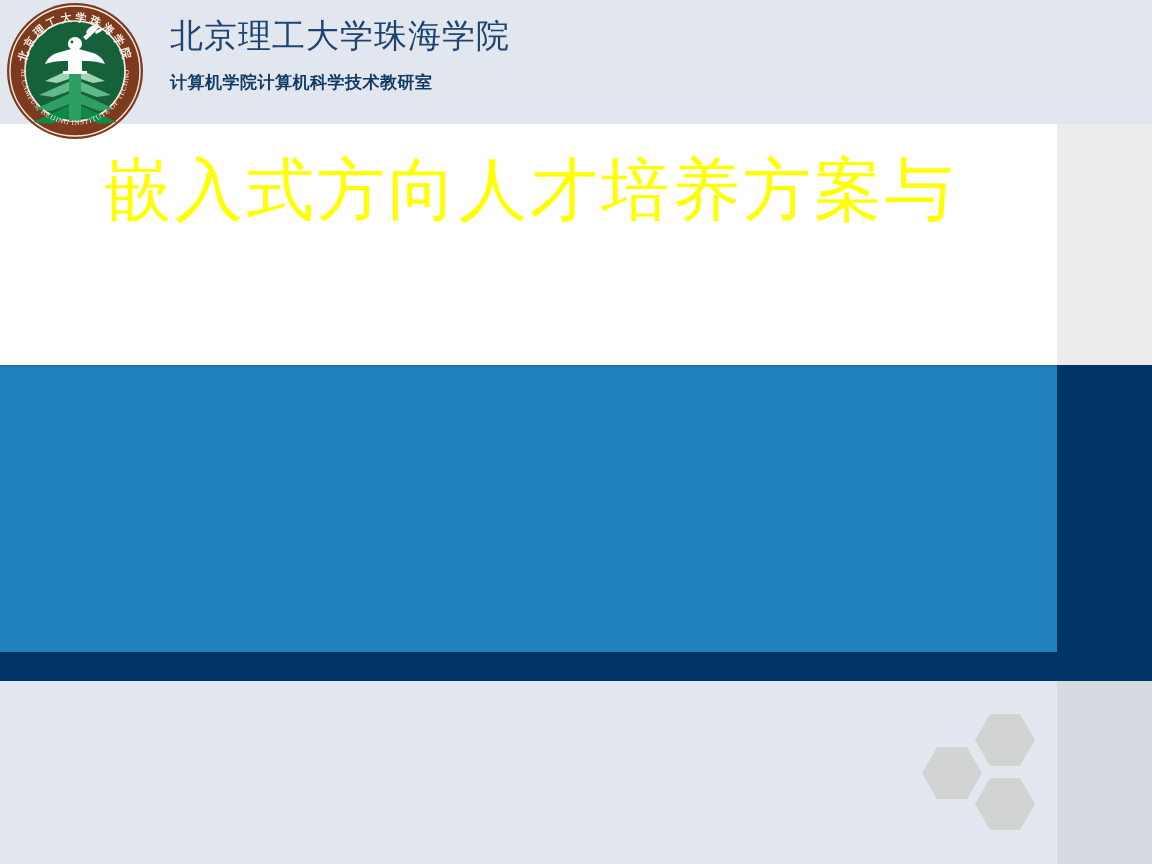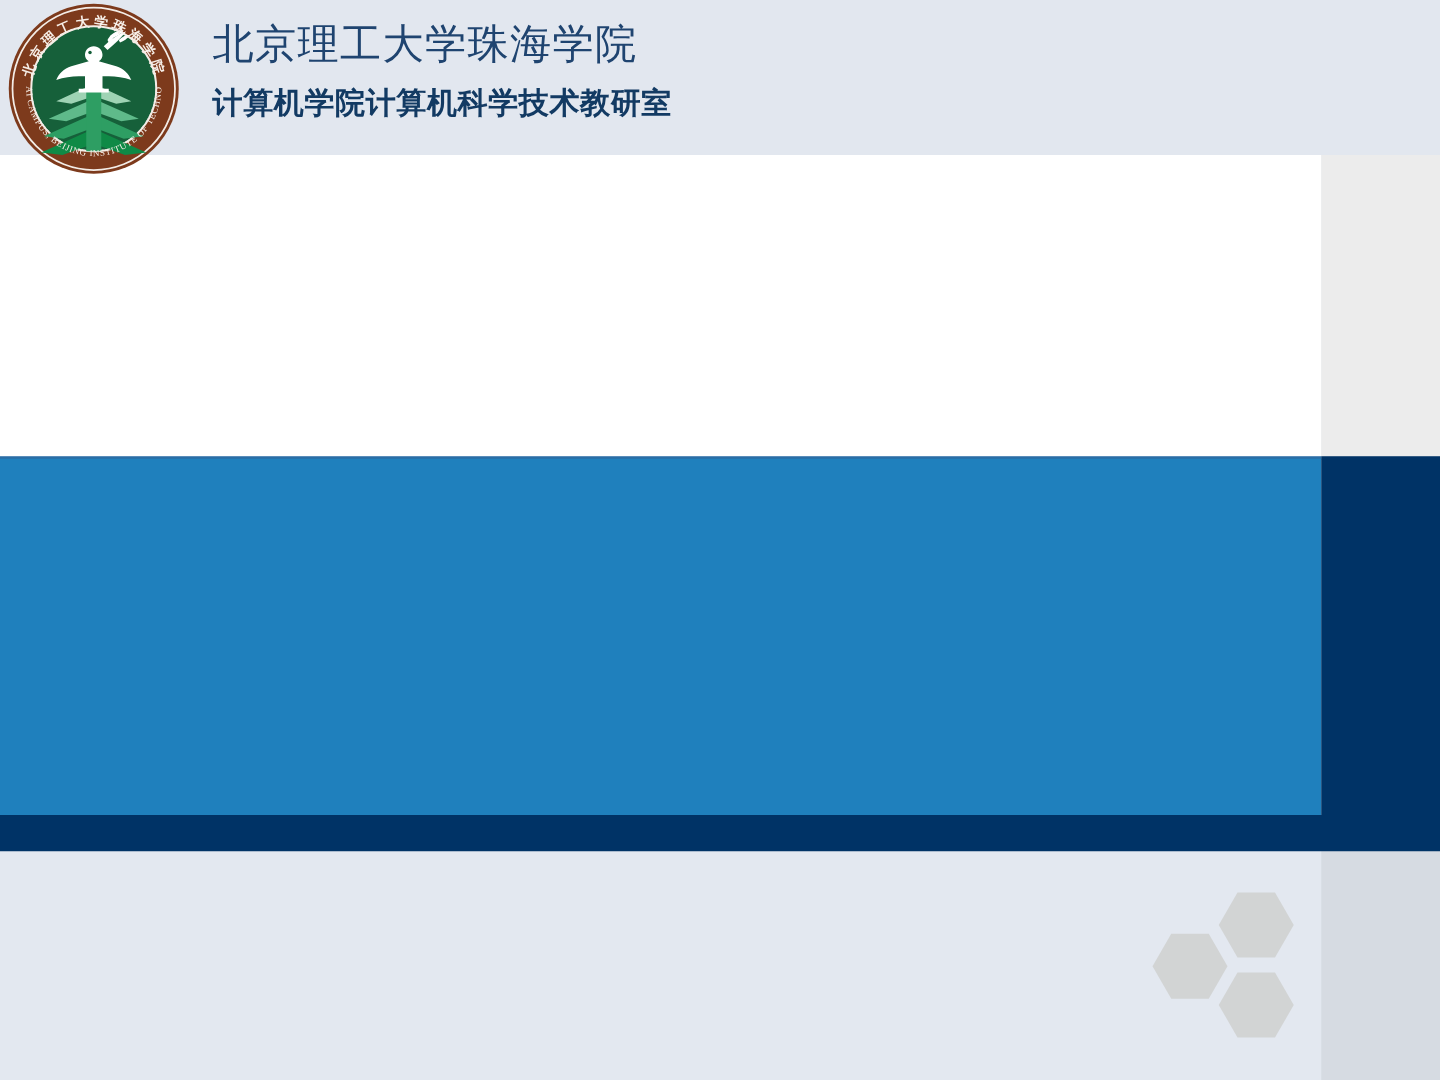--- a/index.html
+++ b/index.html
@@ -119,21 +119,21 @@
     font-family: "Liberation Serif", "DejaVu Serif", serif;
     font-size: 33px;
     line-height: 44px;
     color: #1f4470;
     letter-spacing: 1px;
     white-space: nowrap;
   }
   .dept-name {
     font-family: "Liberation Sans", "DejaVu Sans", sans-serif;
     font-weight: bold;
-    font-size: 24px;
+    font-size: 17px;
     line-height: 34px;
     color: #123a63;
     margin-top: 8px;
     letter-spacing: 0.5px;
     white-space: nowrap;
   }
 
   
   .slide-title {
     position: absolute;
@@ -219,20 +219,21 @@
       </text>
     </svg>
   </div>
 
   <div class="header-text">
     <div class="org-name">北京理工大学珠海学院</div>
     <div class="dept-name">计算机学院计算机科学技术教研室</div>
   </div>
 
   <div class="slide-title">
+    <div>嵌入式方向人才培养方案与</div>
   </div>
 
   <div class="hex-group">
     <svg width="140" height="130" viewBox="0 0 140 130" xmlns="http://www.w3.org/2000/svg">
       <g fill="#d2d4d4">
         <polygon points="17,68 32,42 62,42 77,68 62,94 32,94"></polygon>
         <polygon points="70,35 85,9 115,9 130,35 115,61 85,61"></polygon>
         <polygon points="70,99 85,73 115,73 130,99 115,125 85,125"></polygon>
       </g>
     </svg>

